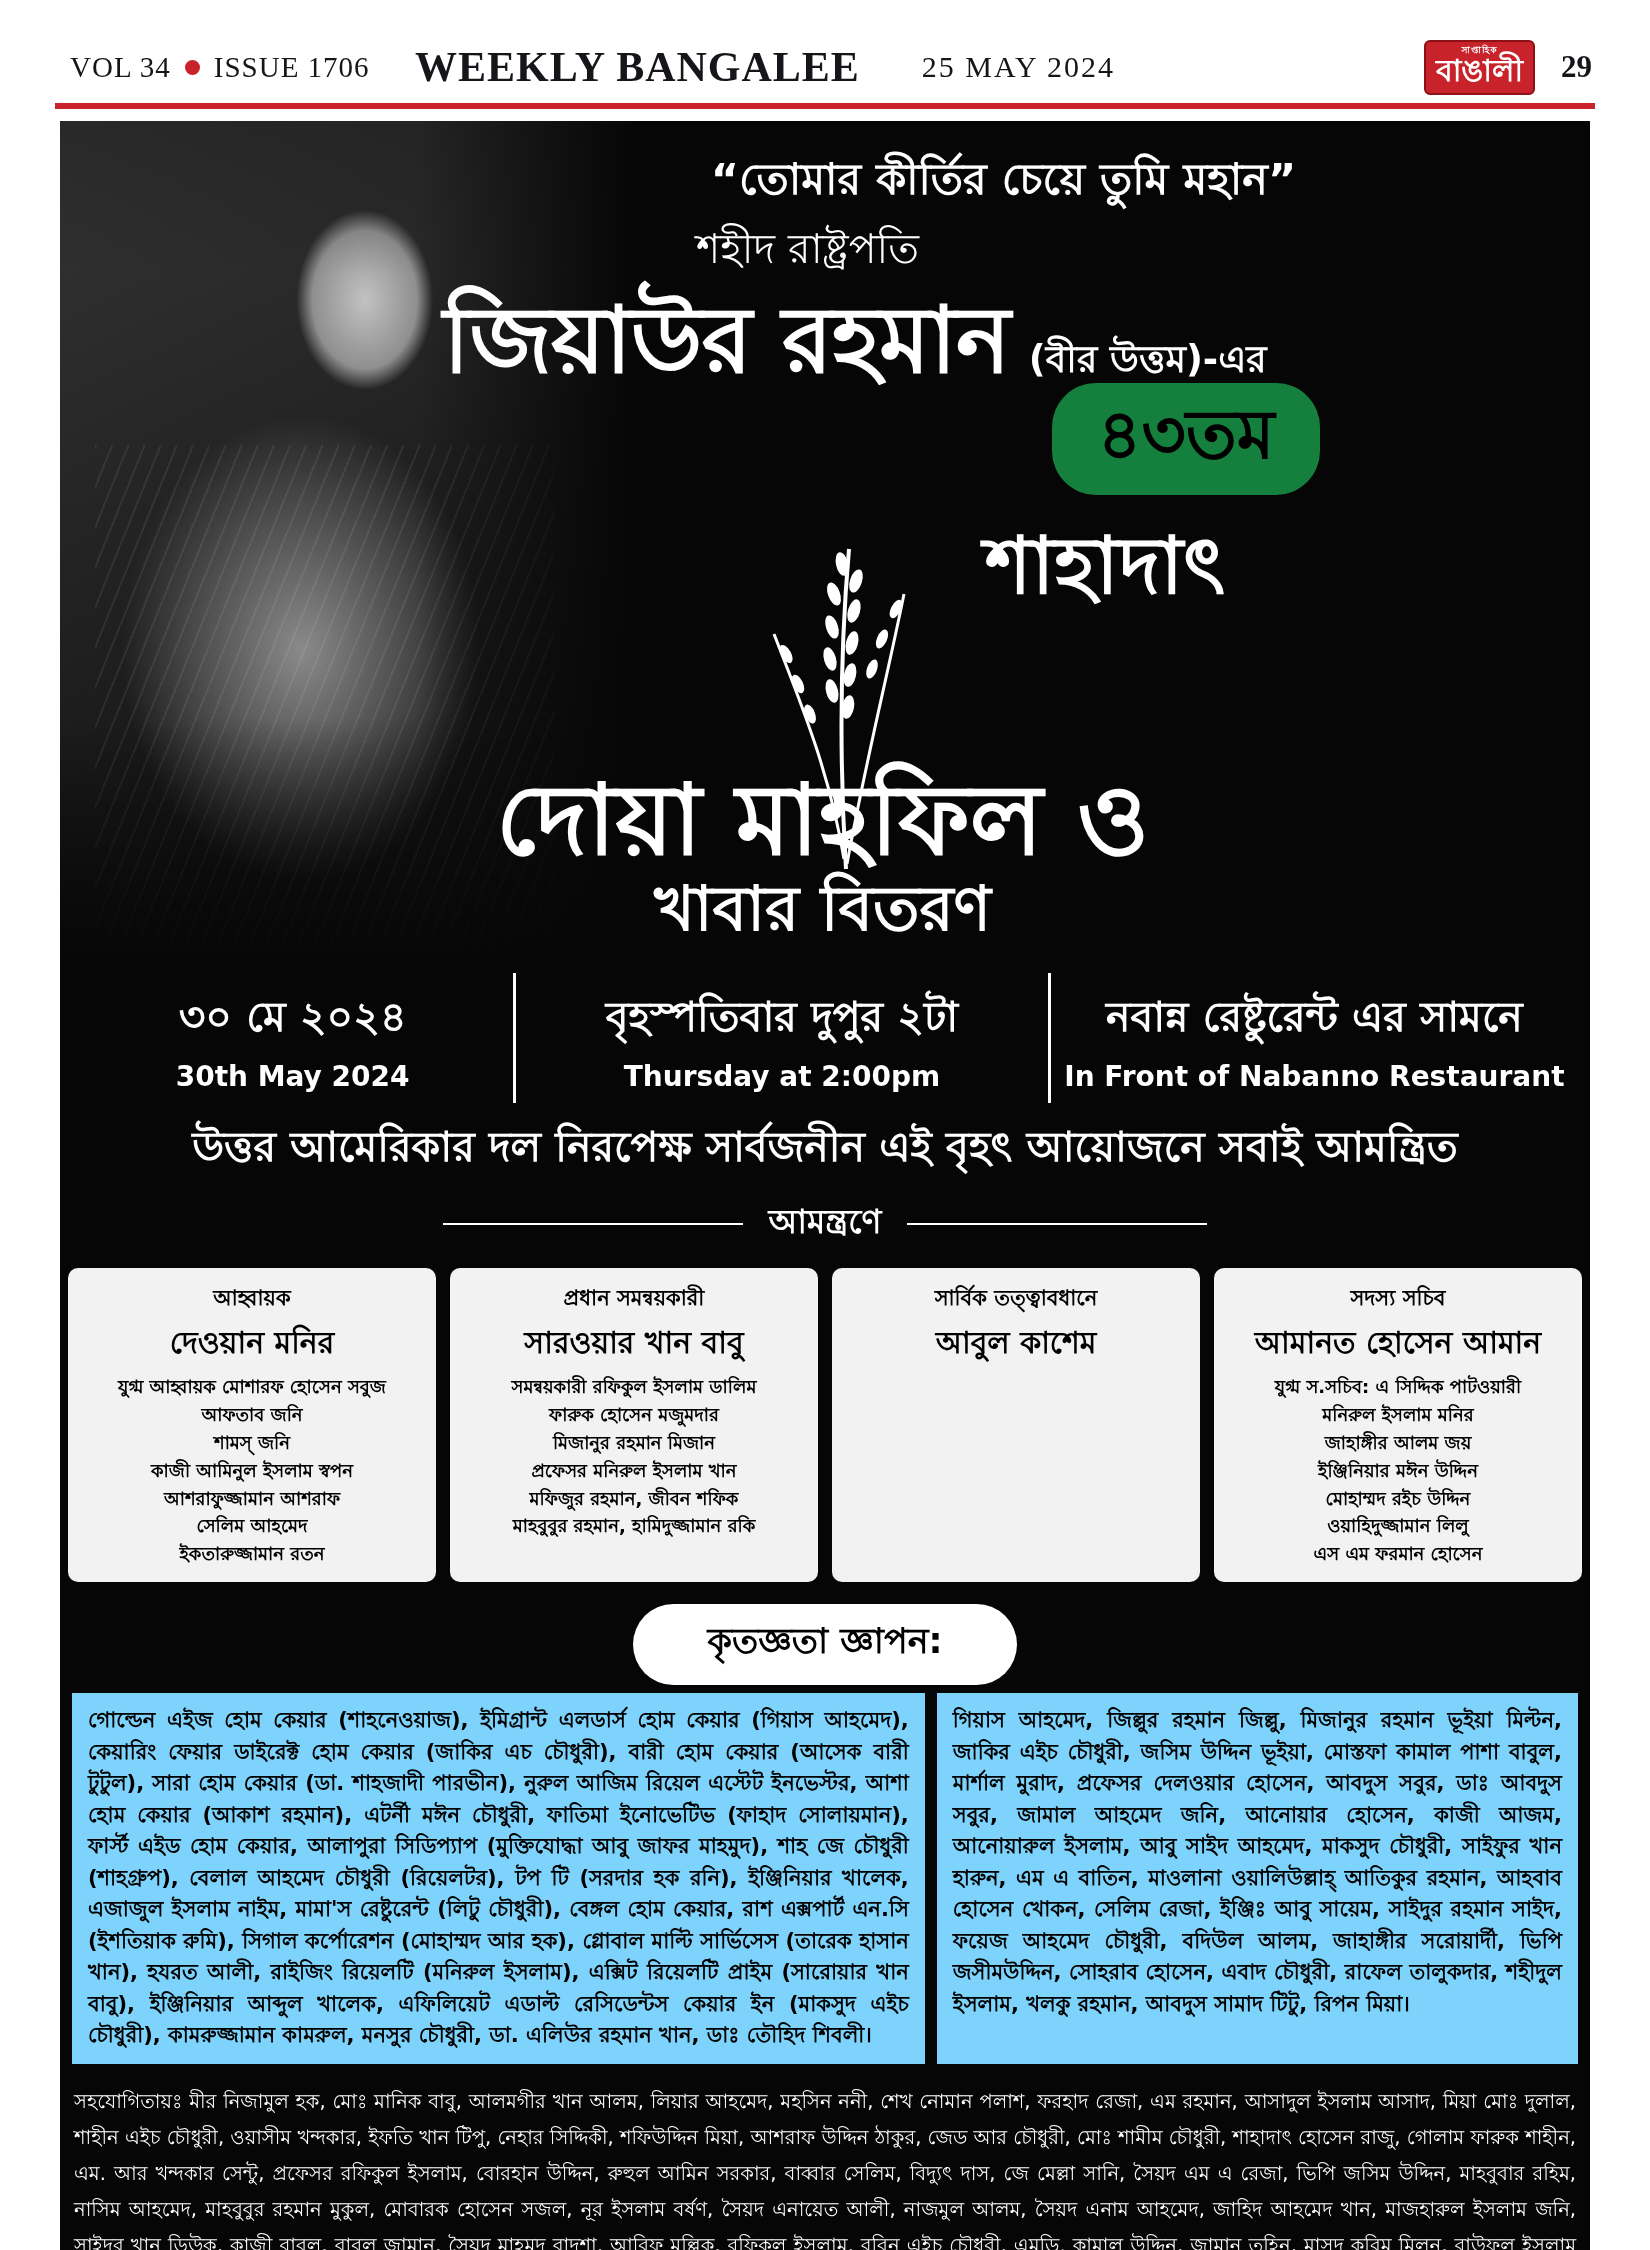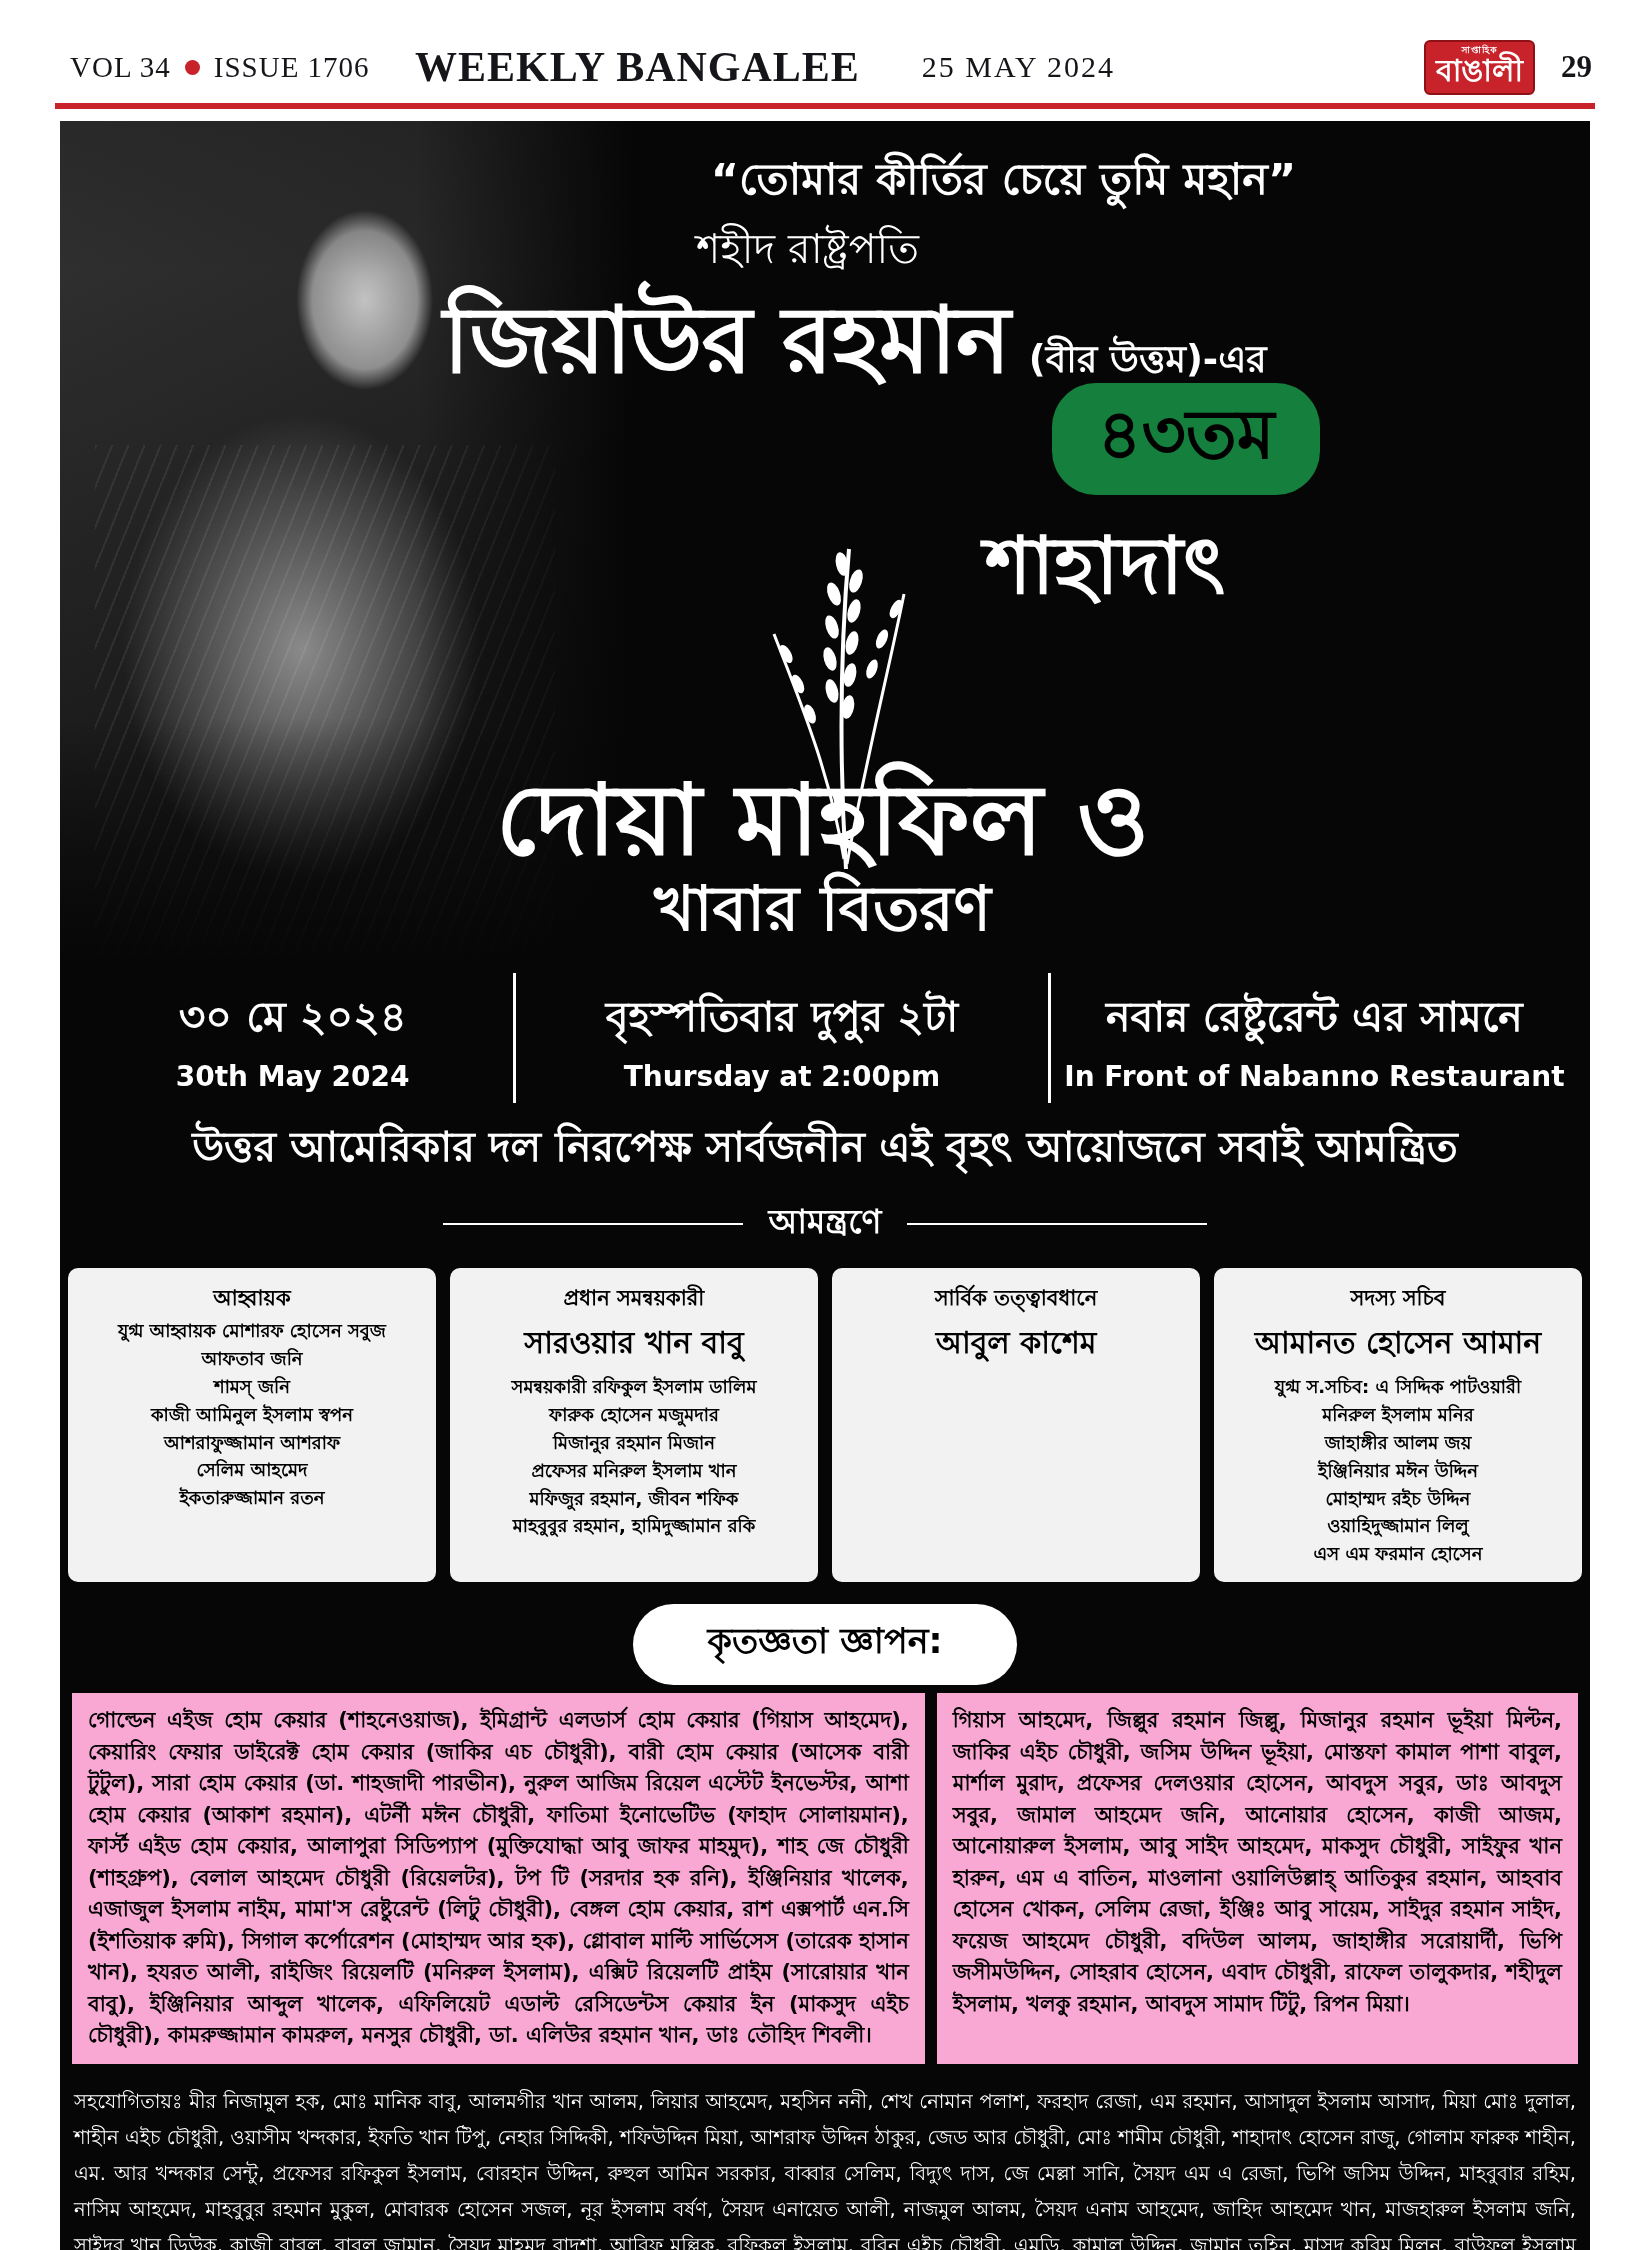--- a/index.html
+++ b/index.html
@@ -63,21 +63,21 @@
   .committees{display:flex;gap:14px;margin:16px 8px 0;}
   .committee-box{flex:1;background:#f2f2f2;border-radius:10px;padding:14px 6px 14px;color:#000;text-align:center;}
   .committee-title{font-size:21px;font-weight:600;}
   .committee-lead{font-size:30px;font-weight:bold;margin:2px 0 3px;}
   .committee-member{font-size:18px;font-weight:600;line-height:1.55;}
 
   
   .gratitude-heading-wrap{display:flex;justify-content:center;margin-top:22px;}
   .gratitude-pill{background:#fff;color:#000;font-size:35px;font-weight:bold;padding:10px 74px 12px;border-radius:46px;}
   .gratitude-row{display:flex;gap:12px;margin:8px 12px 0;}
-  .gratitude-box{background:#f9a8d4;color:#000;font-size:21px;font-weight:600;line-height:1.5;padding:12px 16px;text-align:justify;}
+  .gratitude-box{background:#7dd3fc;color:#000;font-size:21px;font-weight:600;line-height:1.5;padding:12px 16px;text-align:justify;}
   .gratitude-left{flex:0 0 54.5%;}
   .gratitude-right{flex:1;}
 
   .support-text{color:#fff;font-size:19.5px;font-weight:500;line-height:1.85;margin:20px 14px 0;text-align:justify;}
 </style>
 </head>
 <body>
 
 <div class="page-header">
   <div class="h-left">
@@ -165,20 +165,21 @@
 
   <div class="amontrone">
     <span class="rule-line"></span>
     <span class="amontrone-label">আমন্ত্রণে</span>
     <span class="rule-line"></span>
   </div>
 
   <div class="committees">
     <div class="committee-box">
       <div class="committee-title">আহ্বায়ক</div>
+      <div class="committee-lead">দেওয়ান মনির</div>
       <div>
           <div class="committee-member">যুগ্ম আহ্বায়ক মোশারফ হোসেন সবুজ</div>
           <div class="committee-member">আফতাব জনি</div>
           <div class="committee-member">শামস্ জনি</div>
           <div class="committee-member">কাজী আমিনুল ইসলাম স্বপন</div>
           <div class="committee-member">আশরাফুজ্জামান আশরাফ</div>
           <div class="committee-member">সেলিম আহমেদ</div>
           <div class="committee-member">ইকতারুজ্জামান রতন</div>
         </div>
     </div>

